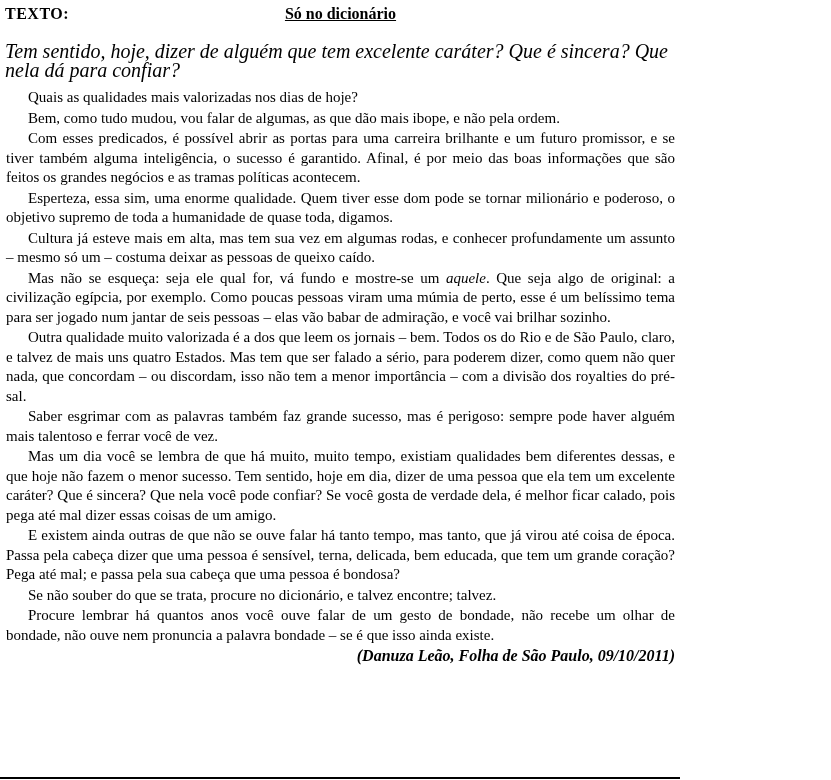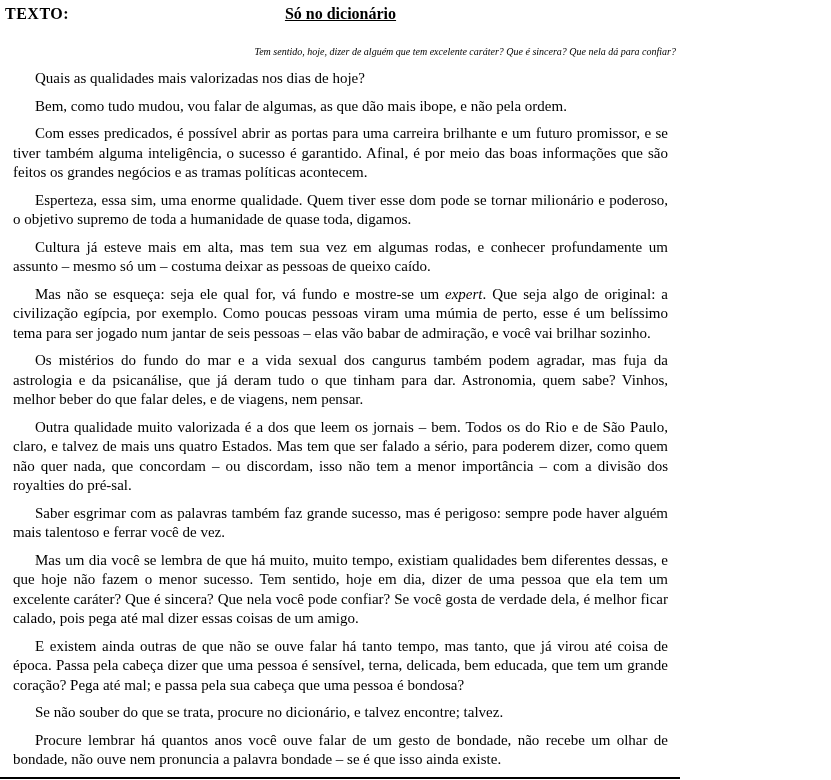--- a/index.html
+++ b/index.html
@@ -30,27 +30,27 @@
   }
   .doc-title {
     display: block;
     text-align: center;
     font-weight: bold;
     font-size: 16px;
     text-decoration: underline;
   }
   .intro {
     margin: 16px 0 8px 0;
-    text-align: right;
+    text-align: left;
     font-style: italic;
-    font-size: 10px;
+    font-size: 20px;
     line-height: 19px;
   }
   .para {
-    margin: 8px;
+    margin: 1px;
     text-align: justify;
     text-indent: 22px;
     line-height: 19.5px;
   }
   .para em { font-style: italic; }
   .attribution {
     margin: 2px 1px 0 0;
     text-align: right;
     font-weight: bold;
     font-style: italic;
@@ -76,23 +76,22 @@
   </div>
 
   <p class="intro">Tem sentido, hoje, dizer de alguém que tem excelente caráter? Que é sincera? Que nela dá para confiar?</p>
 
   <p class="para">Quais as qualidades mais valorizadas nos dias de hoje?</p>
   <p class="para">Bem, como tudo mudou, vou falar de algumas, as que dão mais ibope, e não pela ordem.</p>
   <p class="para">Com esses predicados, é possível abrir as portas para uma carreira brilhante e um futuro promissor, e se tiver também alguma inteligência, o sucesso é garantido. Afinal, é por meio das boas informações que são feitos os grandes negócios e as tramas políticas acontecem.</p>
   <p class="para">Esperteza, essa sim, uma enorme qualidade. Quem tiver esse dom pode se tornar milionário e poderoso, o objetivo supremo de toda a humanidade de quase toda, digamos.</p>
   <p class="para">Cultura já esteve mais em alta, mas tem sua vez em algumas rodas, e conhecer profundamente um assunto – mesmo só um – costuma deixar as pessoas de queixo caído.</p>
 
-  <p class="para"><span>Mas não se esqueça: seja ele qual for, vá fundo e mostre-se um </span><em>expert</em><span>. Que seja algo de original: a civilização egípcia, por exemplo. Como poucas pessoas viram uma múmia de perto, esse é um belíssimo tema para ser jogado num jantar de seis pessoas – elas vão babar de admiração, e você vai brilhar sozinho.</span></p>
+  <p class="para"><span>Mas não se esqueça: seja ele qual for, vá fundo e mostre-se um </span><em>aquele</em><span>. Que seja algo de original: a civilização egípcia, por exemplo. Como poucas pessoas viram uma múmia de perto, esse é um belíssimo tema para ser jogado num jantar de seis pessoas – elas vão babar de admiração, e você vai brilhar sozinho.</span></p>
 
-  <p class="para">Os mistérios do fundo do mar e a vida sexual dos cangurus também podem agradar, mas fuja da astrologia e da psicanálise, que já deram tudo o que tinham para dar. Astronomia, quem sabe? Vinhos, melhor beber do que falar deles, e de viagens, nem pensar.</p>
   <p class="para">Outra qualidade muito valorizada é a dos que leem os jornais – bem. Todos os do Rio e de São Paulo, claro, e talvez de mais uns quatro Estados. Mas tem que ser falado a sério, para poderem dizer, como quem não quer nada, que concordam – ou discordam, isso não tem a menor importância – com a divisão dos royalties do pré-sal.</p>
   <p class="para">Saber esgrimar com as palavras também faz grande sucesso, mas é perigoso: sempre pode haver alguém mais talentoso e ferrar você de vez.</p>
   <p class="para">Mas um dia você se lembra de que há muito, muito tempo, existiam qualidades bem diferentes dessas, e que hoje não fazem o menor sucesso. Tem sentido, hoje em dia, dizer de uma pessoa que ela tem um excelente caráter? Que é sincera? Que nela você pode confiar? Se você gosta de verdade dela, é melhor ficar calado, pois pega até mal dizer essas coisas de um amigo.</p>
   <p class="para">E existem ainda outras de que não se ouve falar há tanto tempo, mas tanto, que já virou até coisa de época. Passa pela cabeça dizer que uma pessoa é sensível, terna, delicada, bem educada, que tem um grande coração? Pega até mal; e passa pela sua cabeça que uma pessoa é bondosa?</p>
   <p class="para">Se não souber do que se trata, procure no dicionário, e talvez encontre; talvez.</p>
   <p class="para">Procure lembrar há quantos anos você ouve falar de um gesto de bondade, não recebe um olhar de bondade, não ouve nem pronuncia a palavra bondade – se é que isso ainda existe.</p>
 
   <p class="attribution">(Danuza Leão, Folha de São Paulo, 09/10/2011)</p>
 
   <div class="bottom-rule"></div>

